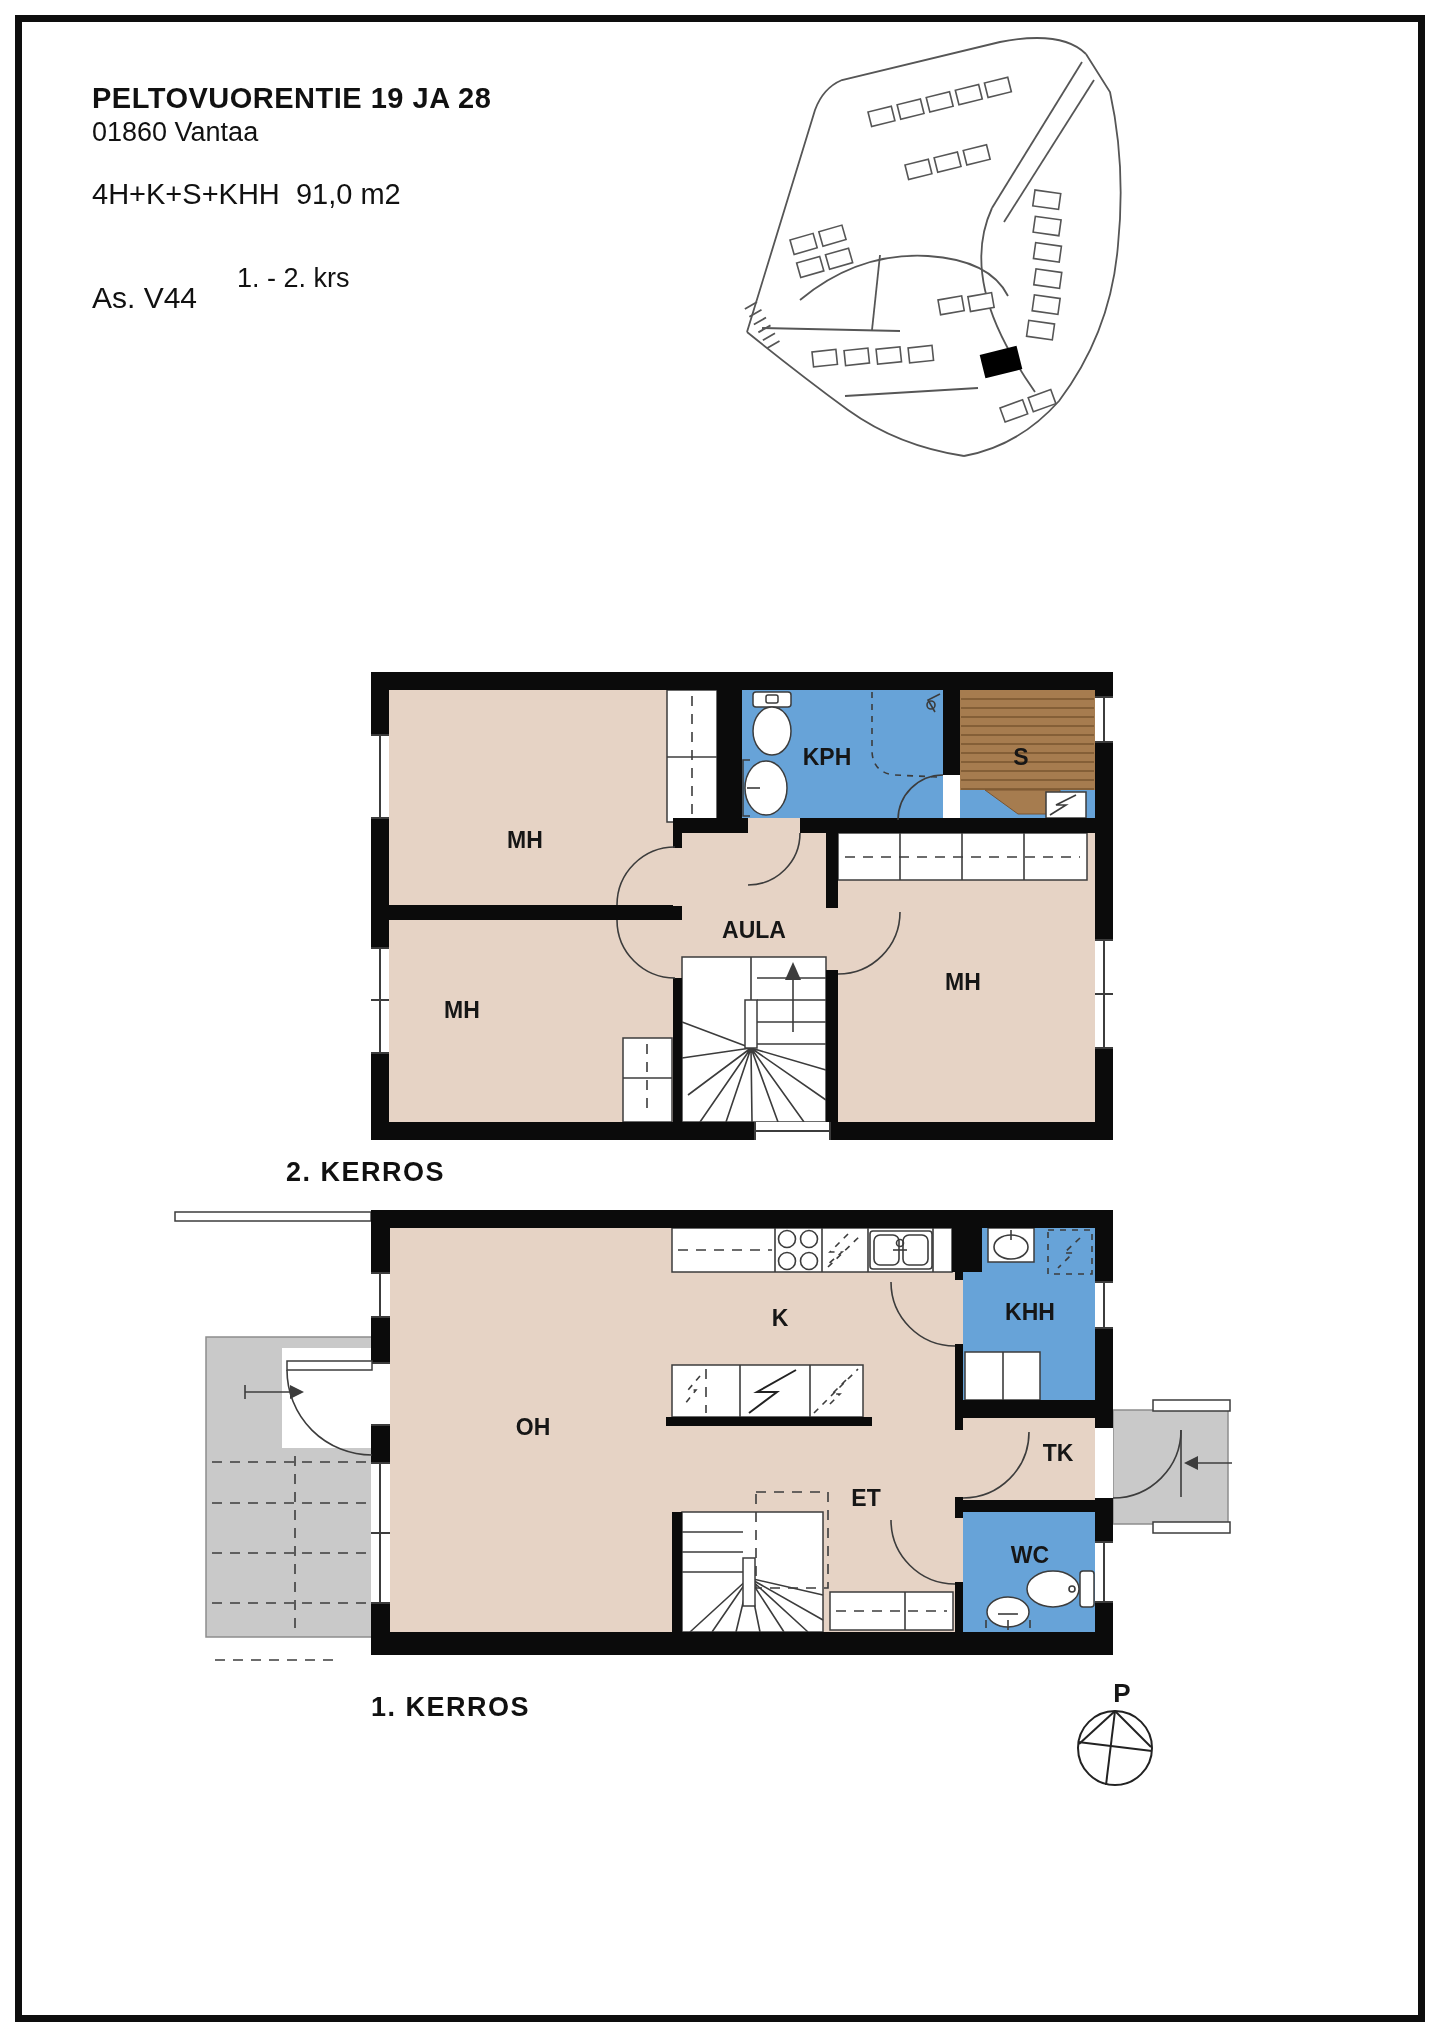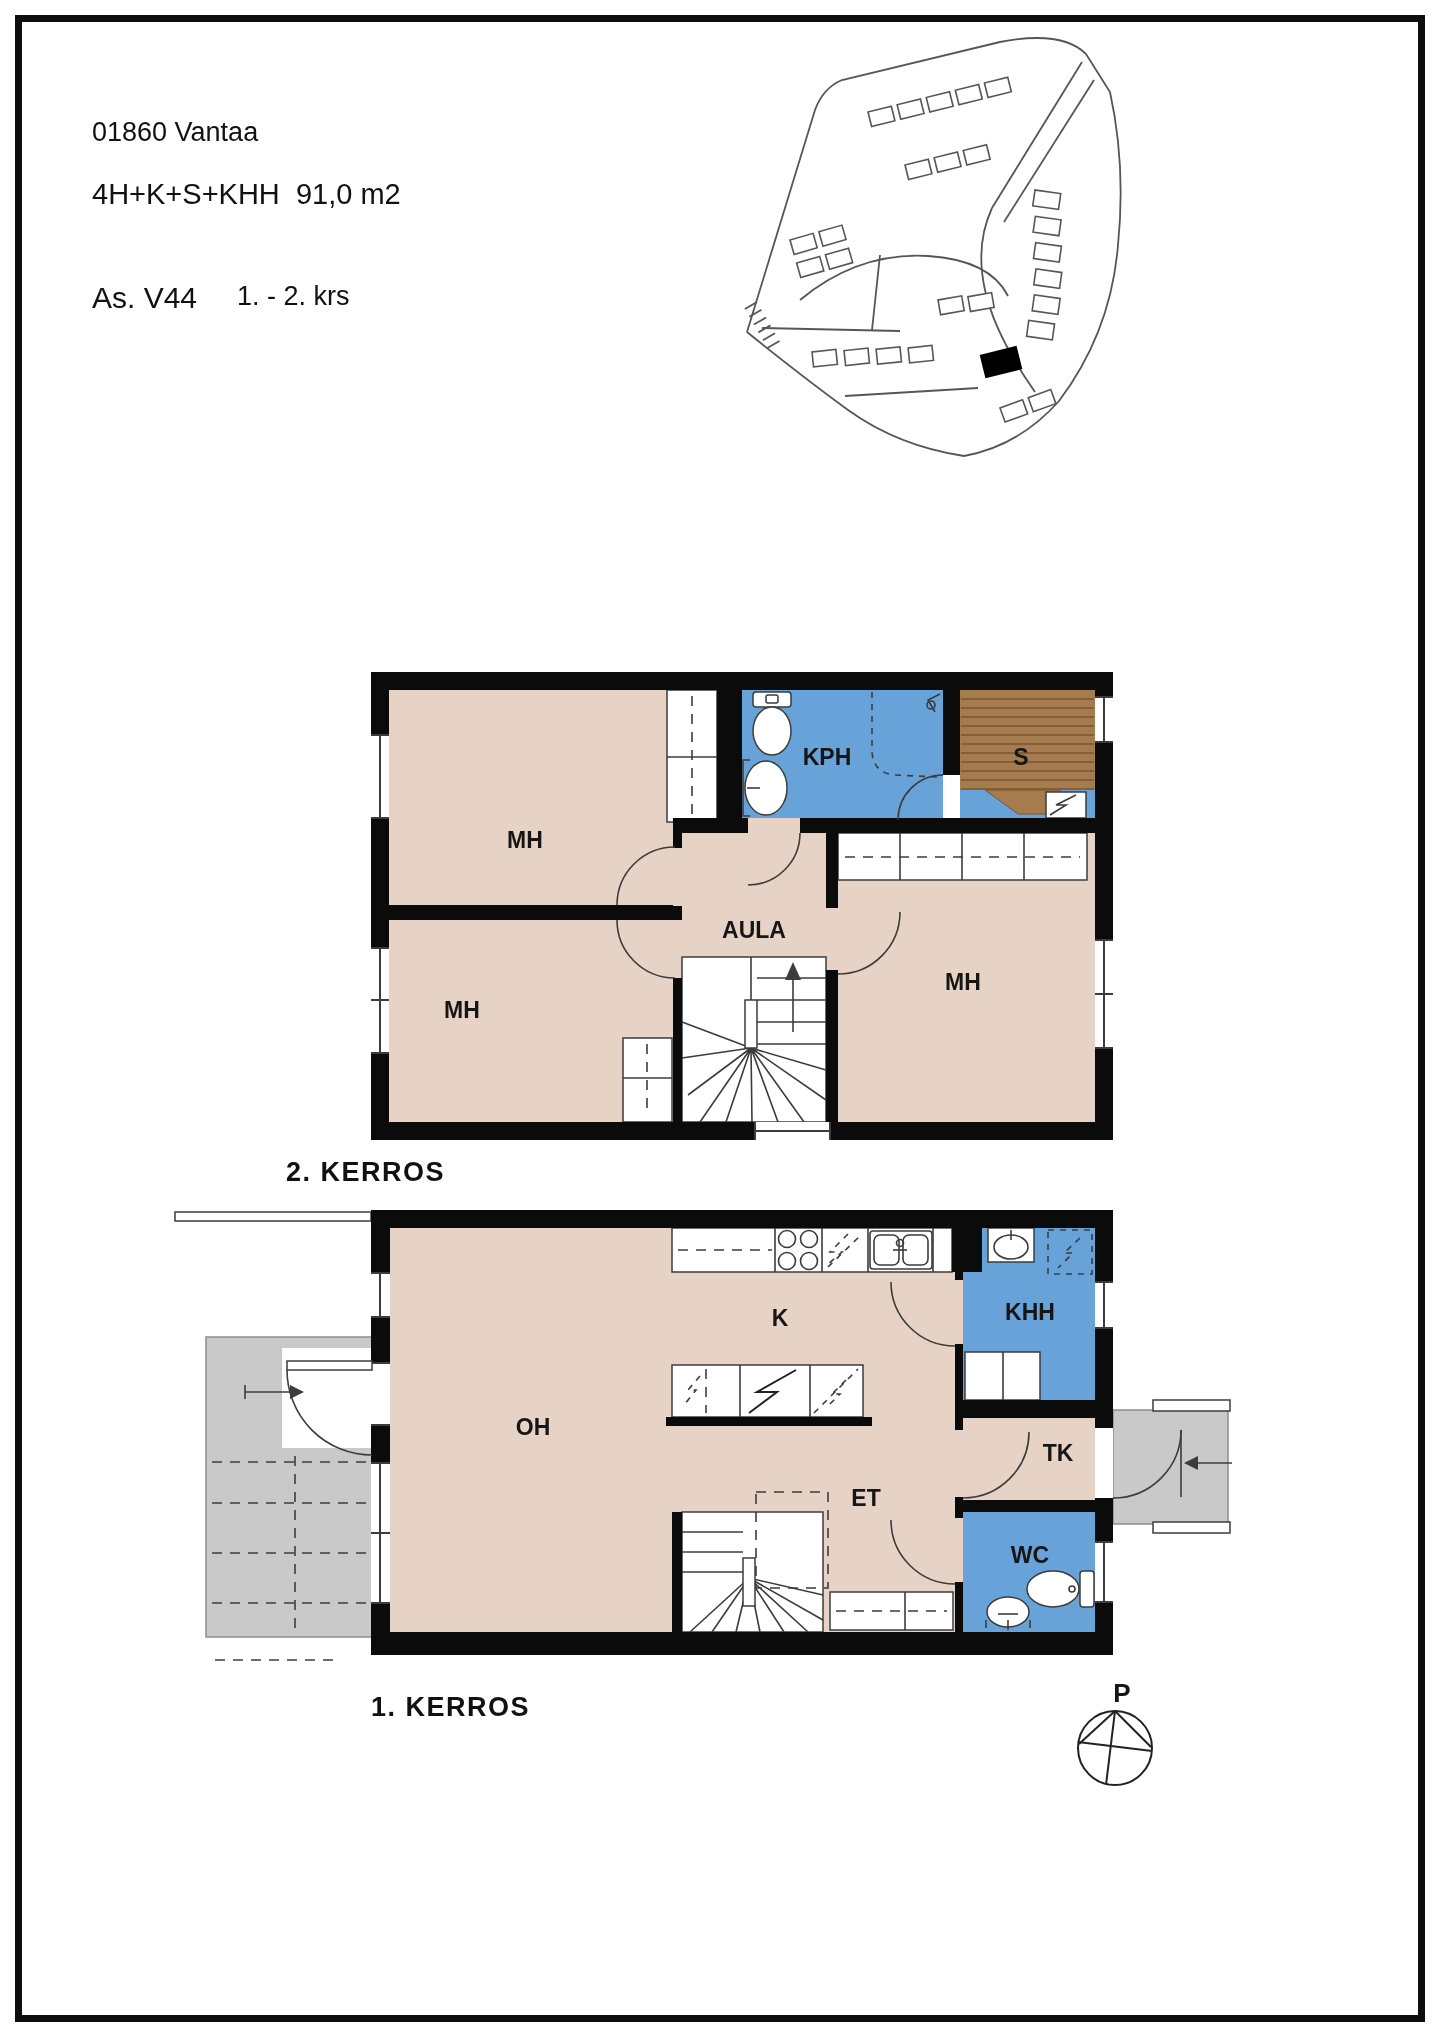--- a/index.html
+++ b/index.html
@@ -3,21 +3,21 @@
 <meta charset="utf-8">
 <style>
   html,body{margin:0;padding:0;background:#e8e8e8;font-family:"Liberation Sans",sans-serif;}
   #page{position:relative;width:1440px;height:2037px;background:#ffffff;margin:0 auto;overflow:hidden;}
   #frame{position:absolute;left:15px;top:15px;width:1396px;height:1993px;border:7px solid #0e0e0e;}
   .hd{position:absolute;color:#111;white-space:pre;}
   .hd-title{left:92px;top:82px;font-size:29px;font-weight:bold;letter-spacing:.5px;}
   .hd-addr{left:92px;top:117px;font-size:27px;}
   .hd-spec{left:92px;top:178px;font-size:29px;}
   .hd-apt{left:92px;top:281px;font-size:30px;}
-  .hd-krs{left:237px;top:281px;font-size:27px;}
+  .hd-krs{left:237px;top:263px;font-size:27px;}
   svg{position:absolute;left:0;top:0;}
   .wall{fill:#0b0b0b;}
   .beige{fill:#e6d3c5;}
   .blue{fill:#67a3d8;}
   .brown{fill:#a67c4f;}
   .gray{fill:#c9c9c9;stroke:#8d8d8d;stroke-width:1.5;}
   .whthin{fill:#ffffff;stroke:#3c3c3c;stroke-width:1.5;}
   .whp{fill:#ffffff;}
   .ln{fill:none;stroke:#3c3c3c;stroke-width:2;}
   .ln1{fill:none;stroke:#3c3c3c;stroke-width:1.6;}
@@ -29,20 +29,21 @@
   .mapln{fill:none;stroke:#565656;stroke-width:1.8;}
   .house{fill:#ffffff;stroke:#565656;stroke-width:1.6;}
   .dark{fill:none;stroke:#222;stroke-width:2;}
 </style>
 </head>
 <body>
 
 <div id="page">
   <div id="frame"></div>
 
+  <div class="hd hd-title">PELTOVUORENTIE 19 JA 28</div>
   <div class="hd hd-addr">01860 Vantaa</div>
   <div class="hd hd-spec">4H+K+S+KHH  91,0 m2</div>
   <div class="hd hd-apt">As. V44</div>
   <div class="hd hd-krs">1. - 2. krs</div>
 
   <svg width="1440" height="2037" viewBox="0 0 1440 2037">
 
     <g>
       <g>
         <path class="mapln" d="M 747 332 L 815 110 Q 823 88 842 80 L 1000 42 Q 1062 30 1086 54"></path>

